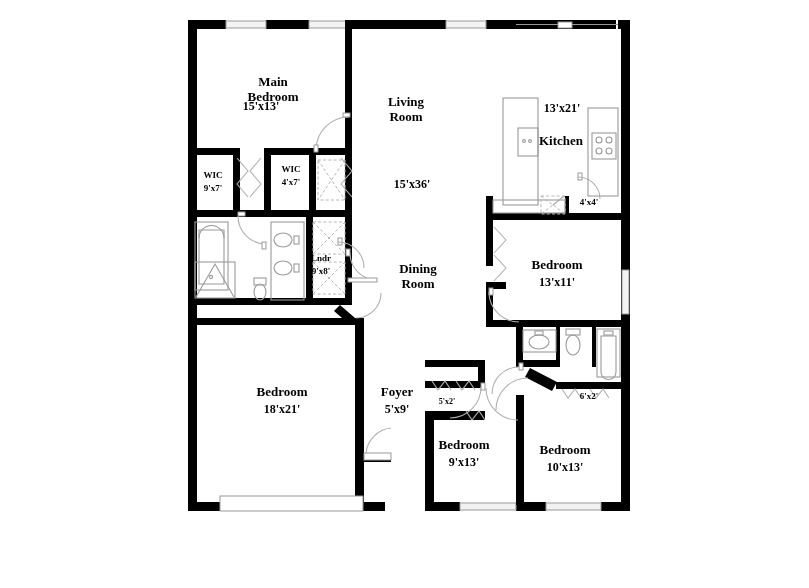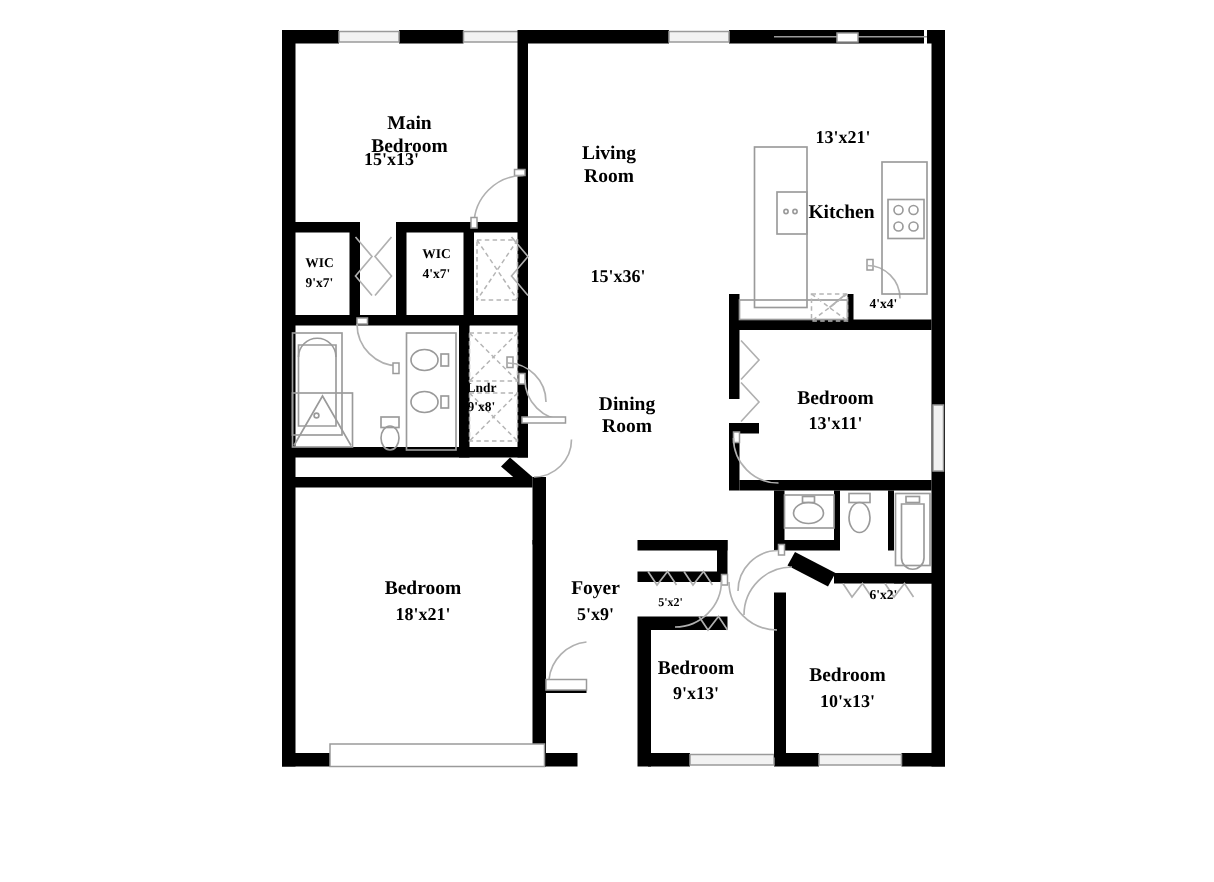--- a/index.html
+++ b/index.html
@@ -341,21 +341,21 @@
   </svg>
 
   <div class="label lbl-room" style="left:213px; top:56px; width:120px;margin-top:19px;">Main
 Bedroom</div>
   <div class="label lbl-dim" style="left:201px; top:100px; width:120px;">15'x13'</div>
 
   <div class="label lbl-room" style="left:346px; top:95px; width:120px;">Living
 Room</div>
   <div class="label lbl-dim" style="left:352px; top:178px; width:120px;">15'x36'</div>
 
-  <div class="label lbl-dim" style="left:502px; top:85px; width:120px;">13'x21'</div>
+  <div class="label lbl-dim" style="left:502px; top:102px; width:120px;">13'x21'</div>
 
   <div class="label lbl-room" style="left:501px; top:134px; width:120px;">Kitchen</div>
 
   <div class="label lbl-room" style="left:358px; top:262px; width:120px;">Dining
 Room</div>
 
   <div class="label lbl-room" style="left:497px; top:258px; width:120px;">Bedroom</div>
   <div class="label lbl-dim" style="left:497px; top:276px; width:120px;">13'x11'</div>
 
   <div class="label lbl-room" style="left:404px; top:438px; width:120px;">Bedroom</div>

